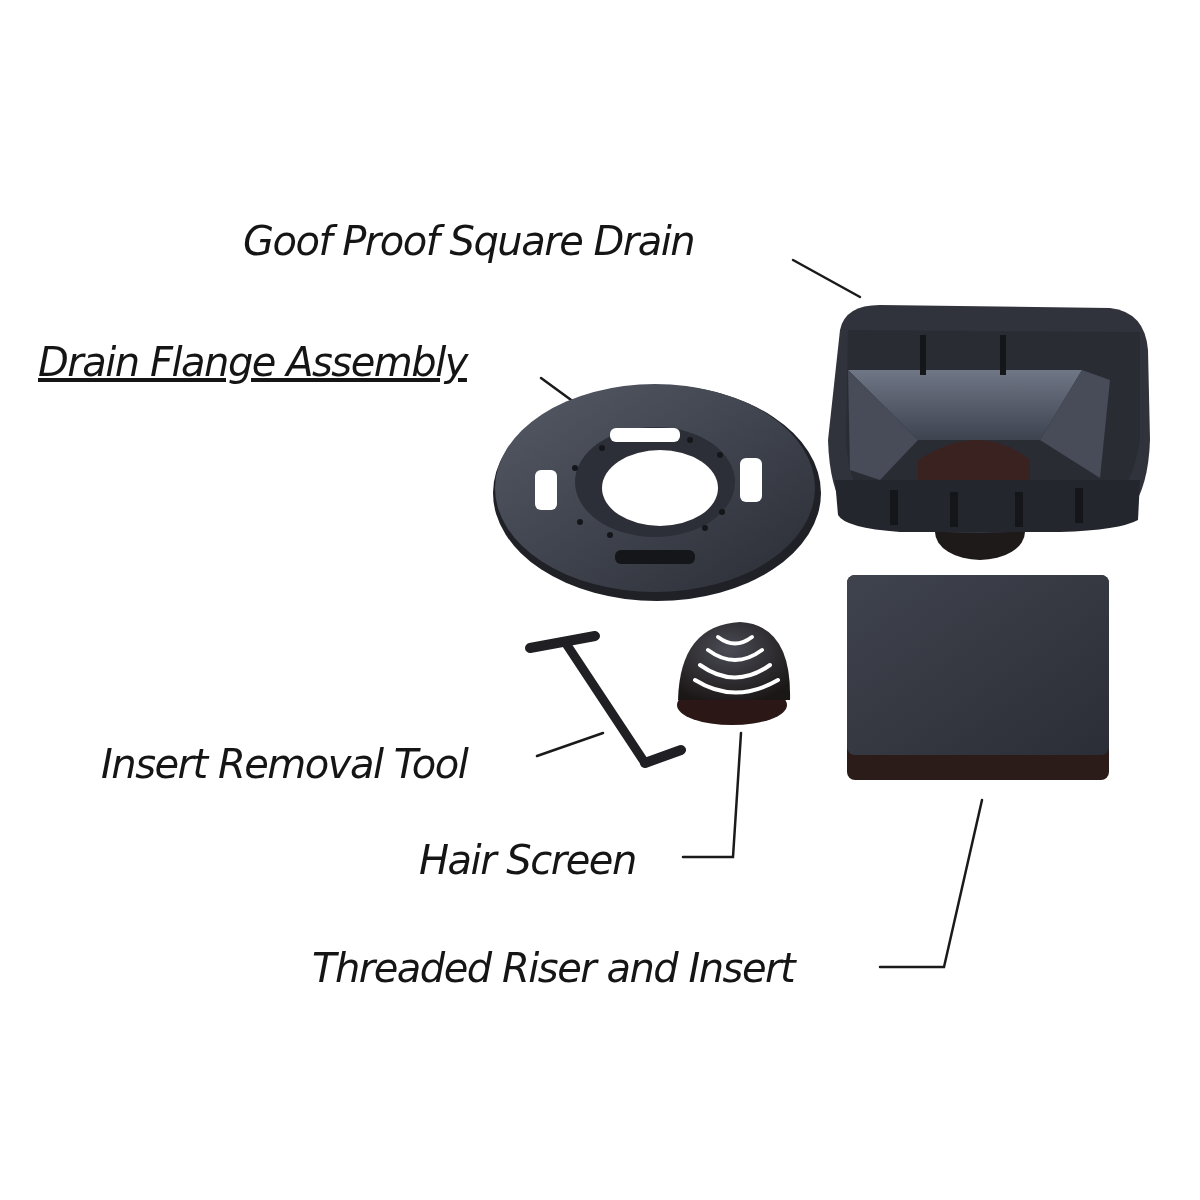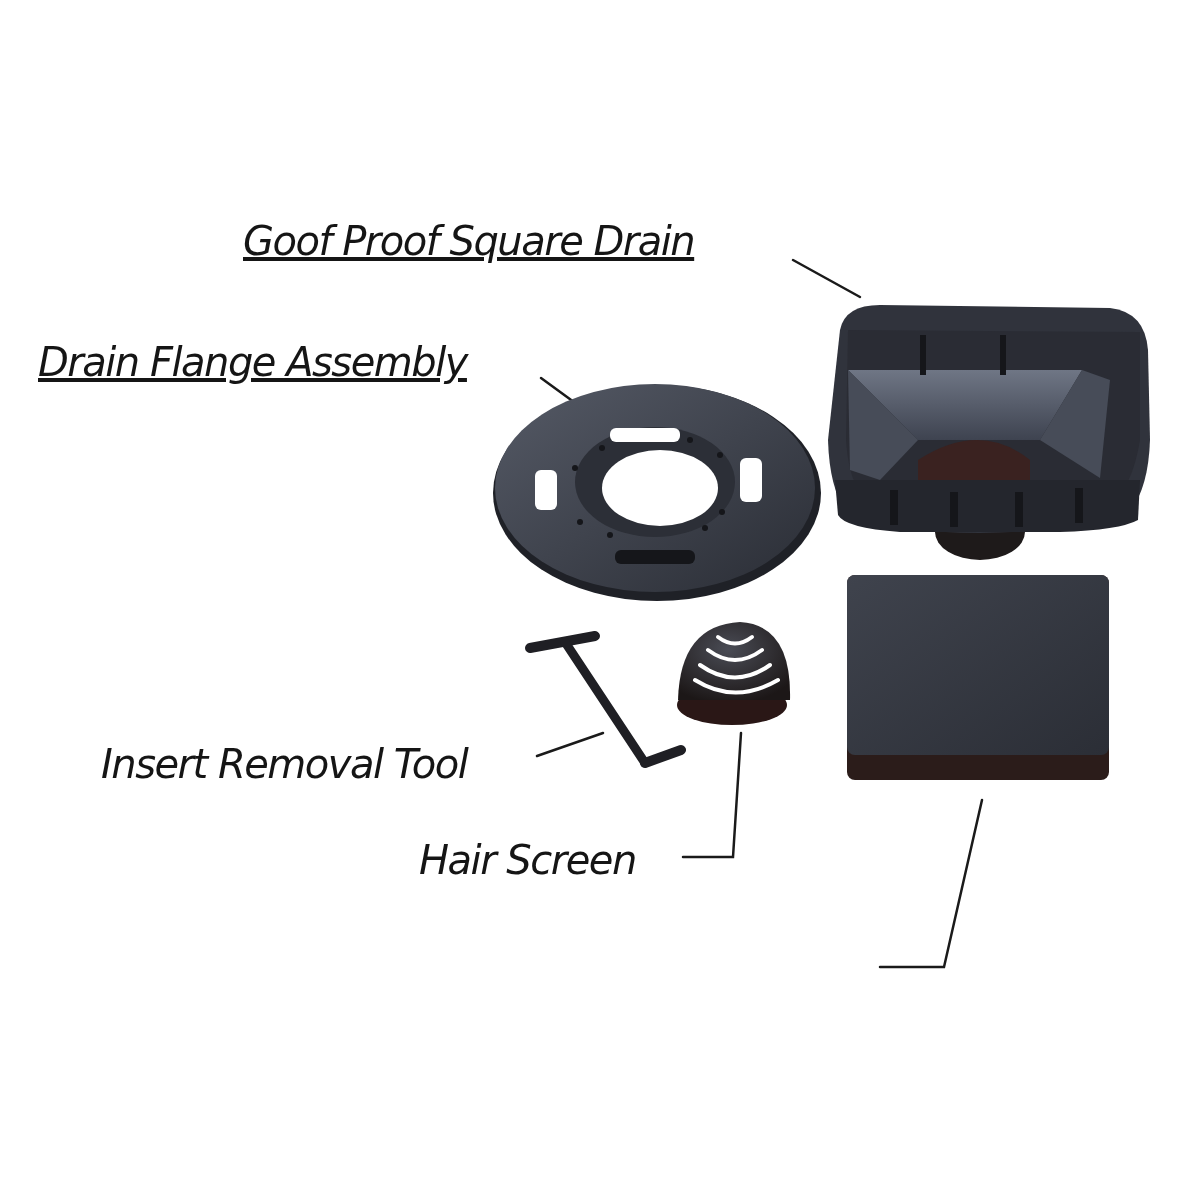--- a/index.html
+++ b/index.html
@@ -99,18 +99,19 @@
       <path d="M678,700 Q680,625 740,622 Q792,625 790,700 Z" fill="url(#domeGrad)"></path>
       <g stroke="#ffffff" stroke-width="4" fill="none" stroke-linecap="round">
         <path d="M700,665 Q735,690 770,665"></path>
         <path d="M695,680 Q735,705 778,680"></path>
         <path d="M708,650 Q735,670 762,650"></path>
         <path d="M718,637 Q735,650 752,637"></path>
       </g>
     </g>
   </svg>
 
-  <div class="label" style="left:243px; top:221px;text-decoration:underline;">Goof Proof Square Drain</div>
+  <div class="label" style="left:243px; top:221px;">Goof Proof Square Drain</div>
   <div class="label" style="left:38px; top:342px;text-decoration:underline;">Drain Flange Assembly</div>
   <div class="label" style="left:419px; top:840px;">Hair Screen</div>
   <div class="label" style="left:101px; top:744px;">Insert Removal Tool</div>
+  <div class="label" style="left:312px; top:948px;">Threaded Riser and Insert</div>
 
 </div>
 
 </body></html>

